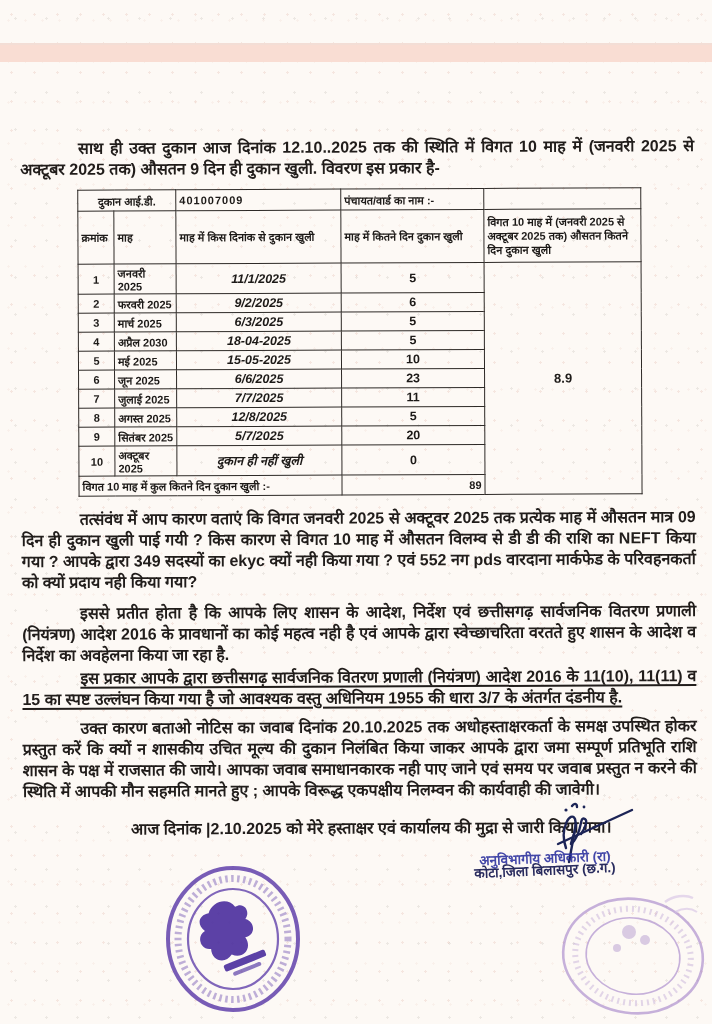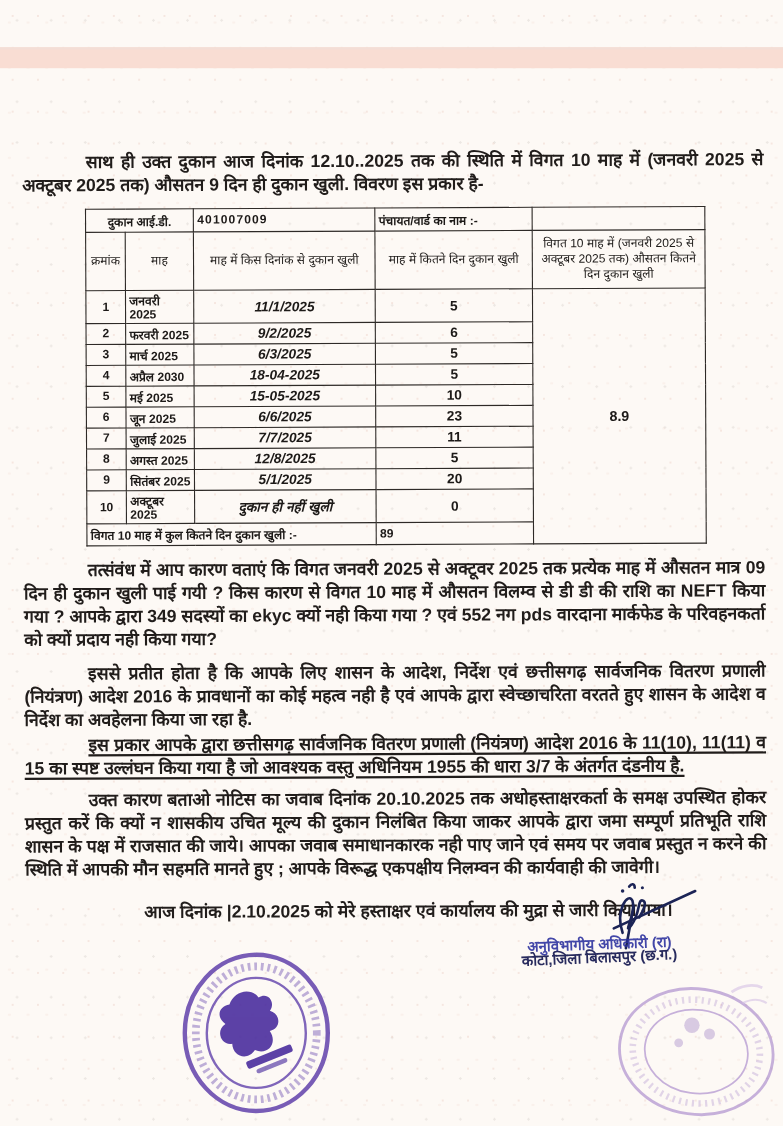--- a/index.html
+++ b/index.html
@@ -43,29 +43,29 @@
     color:#1d1a18;table-layout:fixed;
   }
   table.shop-table th, table.shop-table td{
     border:1.4px solid #2e2a27;padding:1px 3px;font-weight:700;
     overflow:hidden;
   }
   tr.meta-row th{font-size:11px;height:18px;}
   .meta-id-label{text-align:center;}
   .meta-id-value{text-align:left;letter-spacing:1px;}
   .meta-panchayat{text-align:left;padding-left:6px;}
-  tr.head-row th{font-size:11px;height:50px;text-align:center;font-weight:400;line-height:14px;}
+  tr.head-row th{font-size:11px;height:50px;text-align:left;font-weight:700;line-height:14px;}
   td.c-serial{font-size:11px;text-align:center;height:16px;}
   td.c-month{font-size:11px;text-align:left;padding-left:4px;border-radius:12px;}
   td.c-date{font-size:12.5px;text-align:center;font-style:italic;}
   td.c-days{font-size:12.5px;text-align:center;}
   td.c-avg{font-size:13px;text-align:center;vertical-align:middle;}
   tr.foot-row td{font-size:11px;height:17px;}
   td.c-footlabel{text-align:left;padding-left:5px;}
-  td.c-foottotal{font-size:12.5px;text-align:left;}
+  td.c-foottotal{font-size:12.5px;text-align:right;}
 
   
   .sign-area{position:absolute;right:42px;top:798px;width:250px;z-index:3;text-align:center;}
   .sig-svg{display:block;margin:0 auto -12px 108px;}
   .designation{
     font-size:14.5px;font-weight:700;color:#17141c;line-height:16px;white-space:nowrap;
   }
   .stamp-line{
     font-size:13.5px;font-weight:700;color:#2a2f9e;line-height:14px;white-space:nowrap;
     transform:rotate(-2deg);opacity:.88;margin-top:-7px;
@@ -154,21 +154,21 @@
         </tr>
         <tr>
           <td class="c-serial">8</td>
           <td class="c-month">अगस्त 2025</td>
           <td class="c-date">12/8/2025</td>
           <td class="c-days">5</td>
         </tr>
         <tr>
           <td class="c-serial">9</td>
           <td class="c-month">सितंबर 2025</td>
-          <td class="c-date">5/1/2025</td>
+          <td class="c-date">5/7/2025</td>
           <td class="c-days">20</td>
         </tr>
         <tr>
           <td class="c-serial">10</td>
           <td class="c-month">अक्टूबर 2025</td>
           <td class="c-date">दुकान ही नहीं खुली</td>
           <td class="c-days">0</td>
         </tr>
         <tr class="foot-row">
           <td class="c-footlabel" colspan="3">विगत 10 माह में कुल कितने दिन दुकान खुली :-</td>

